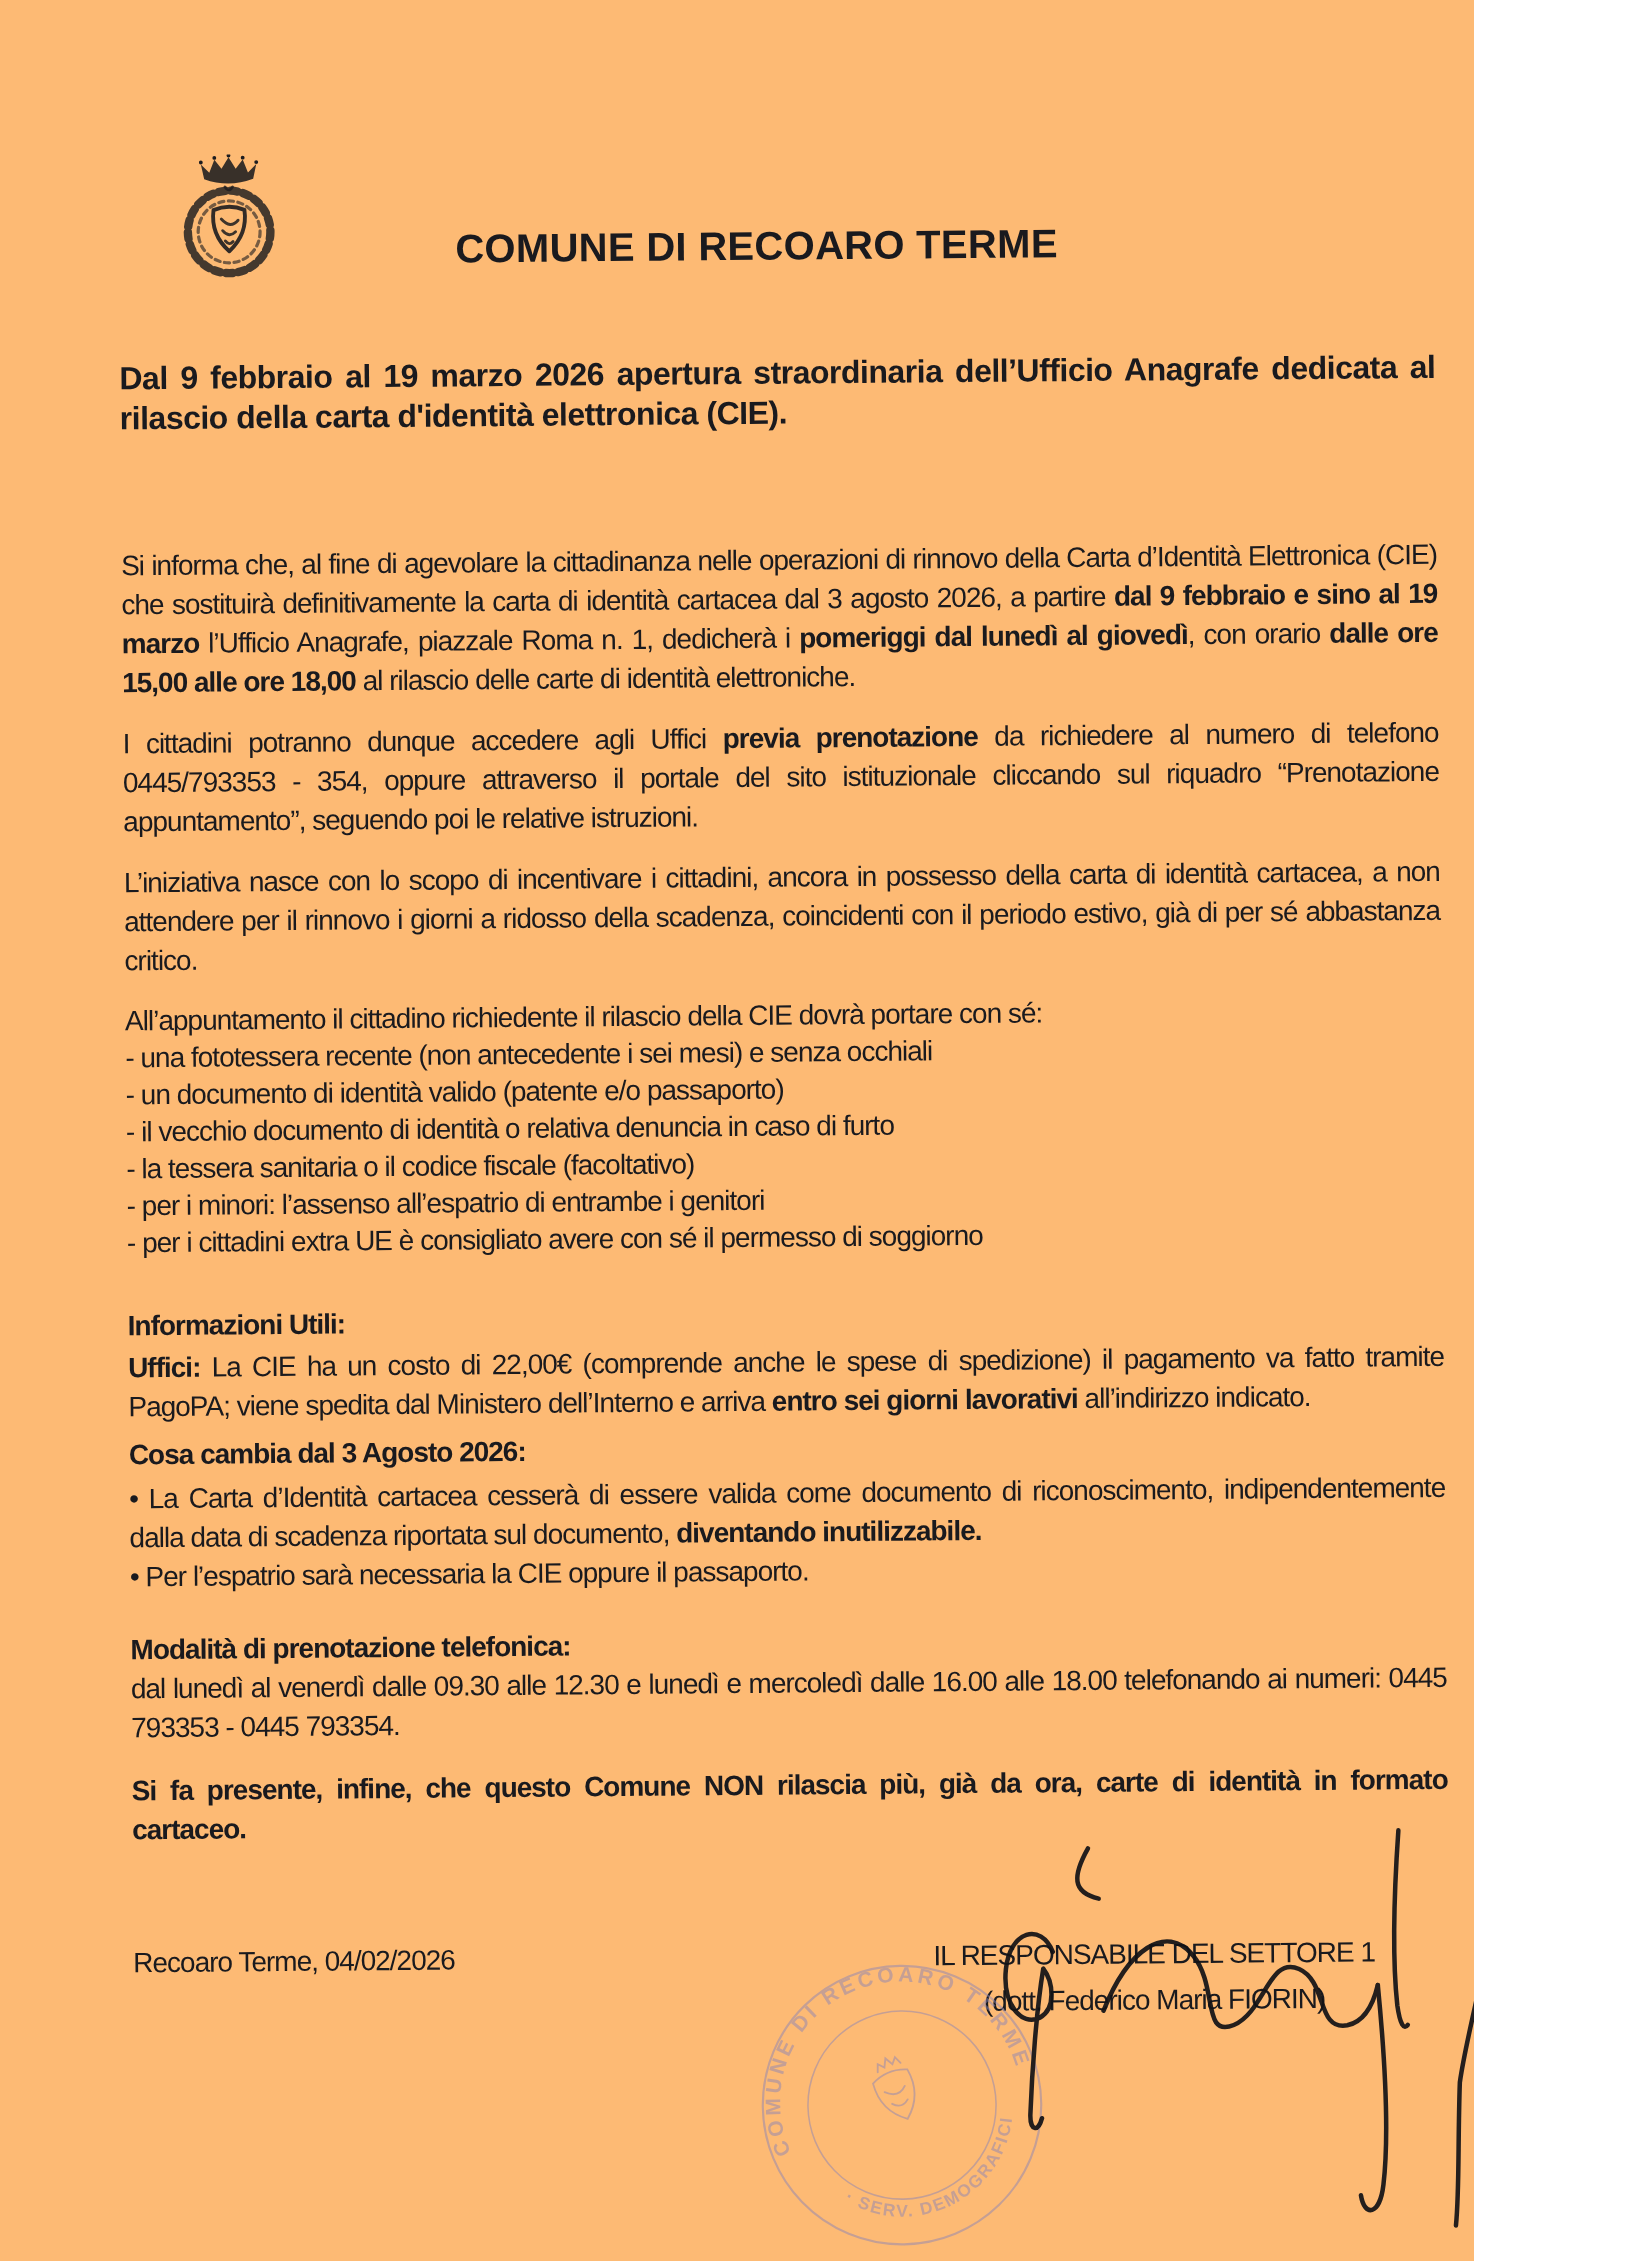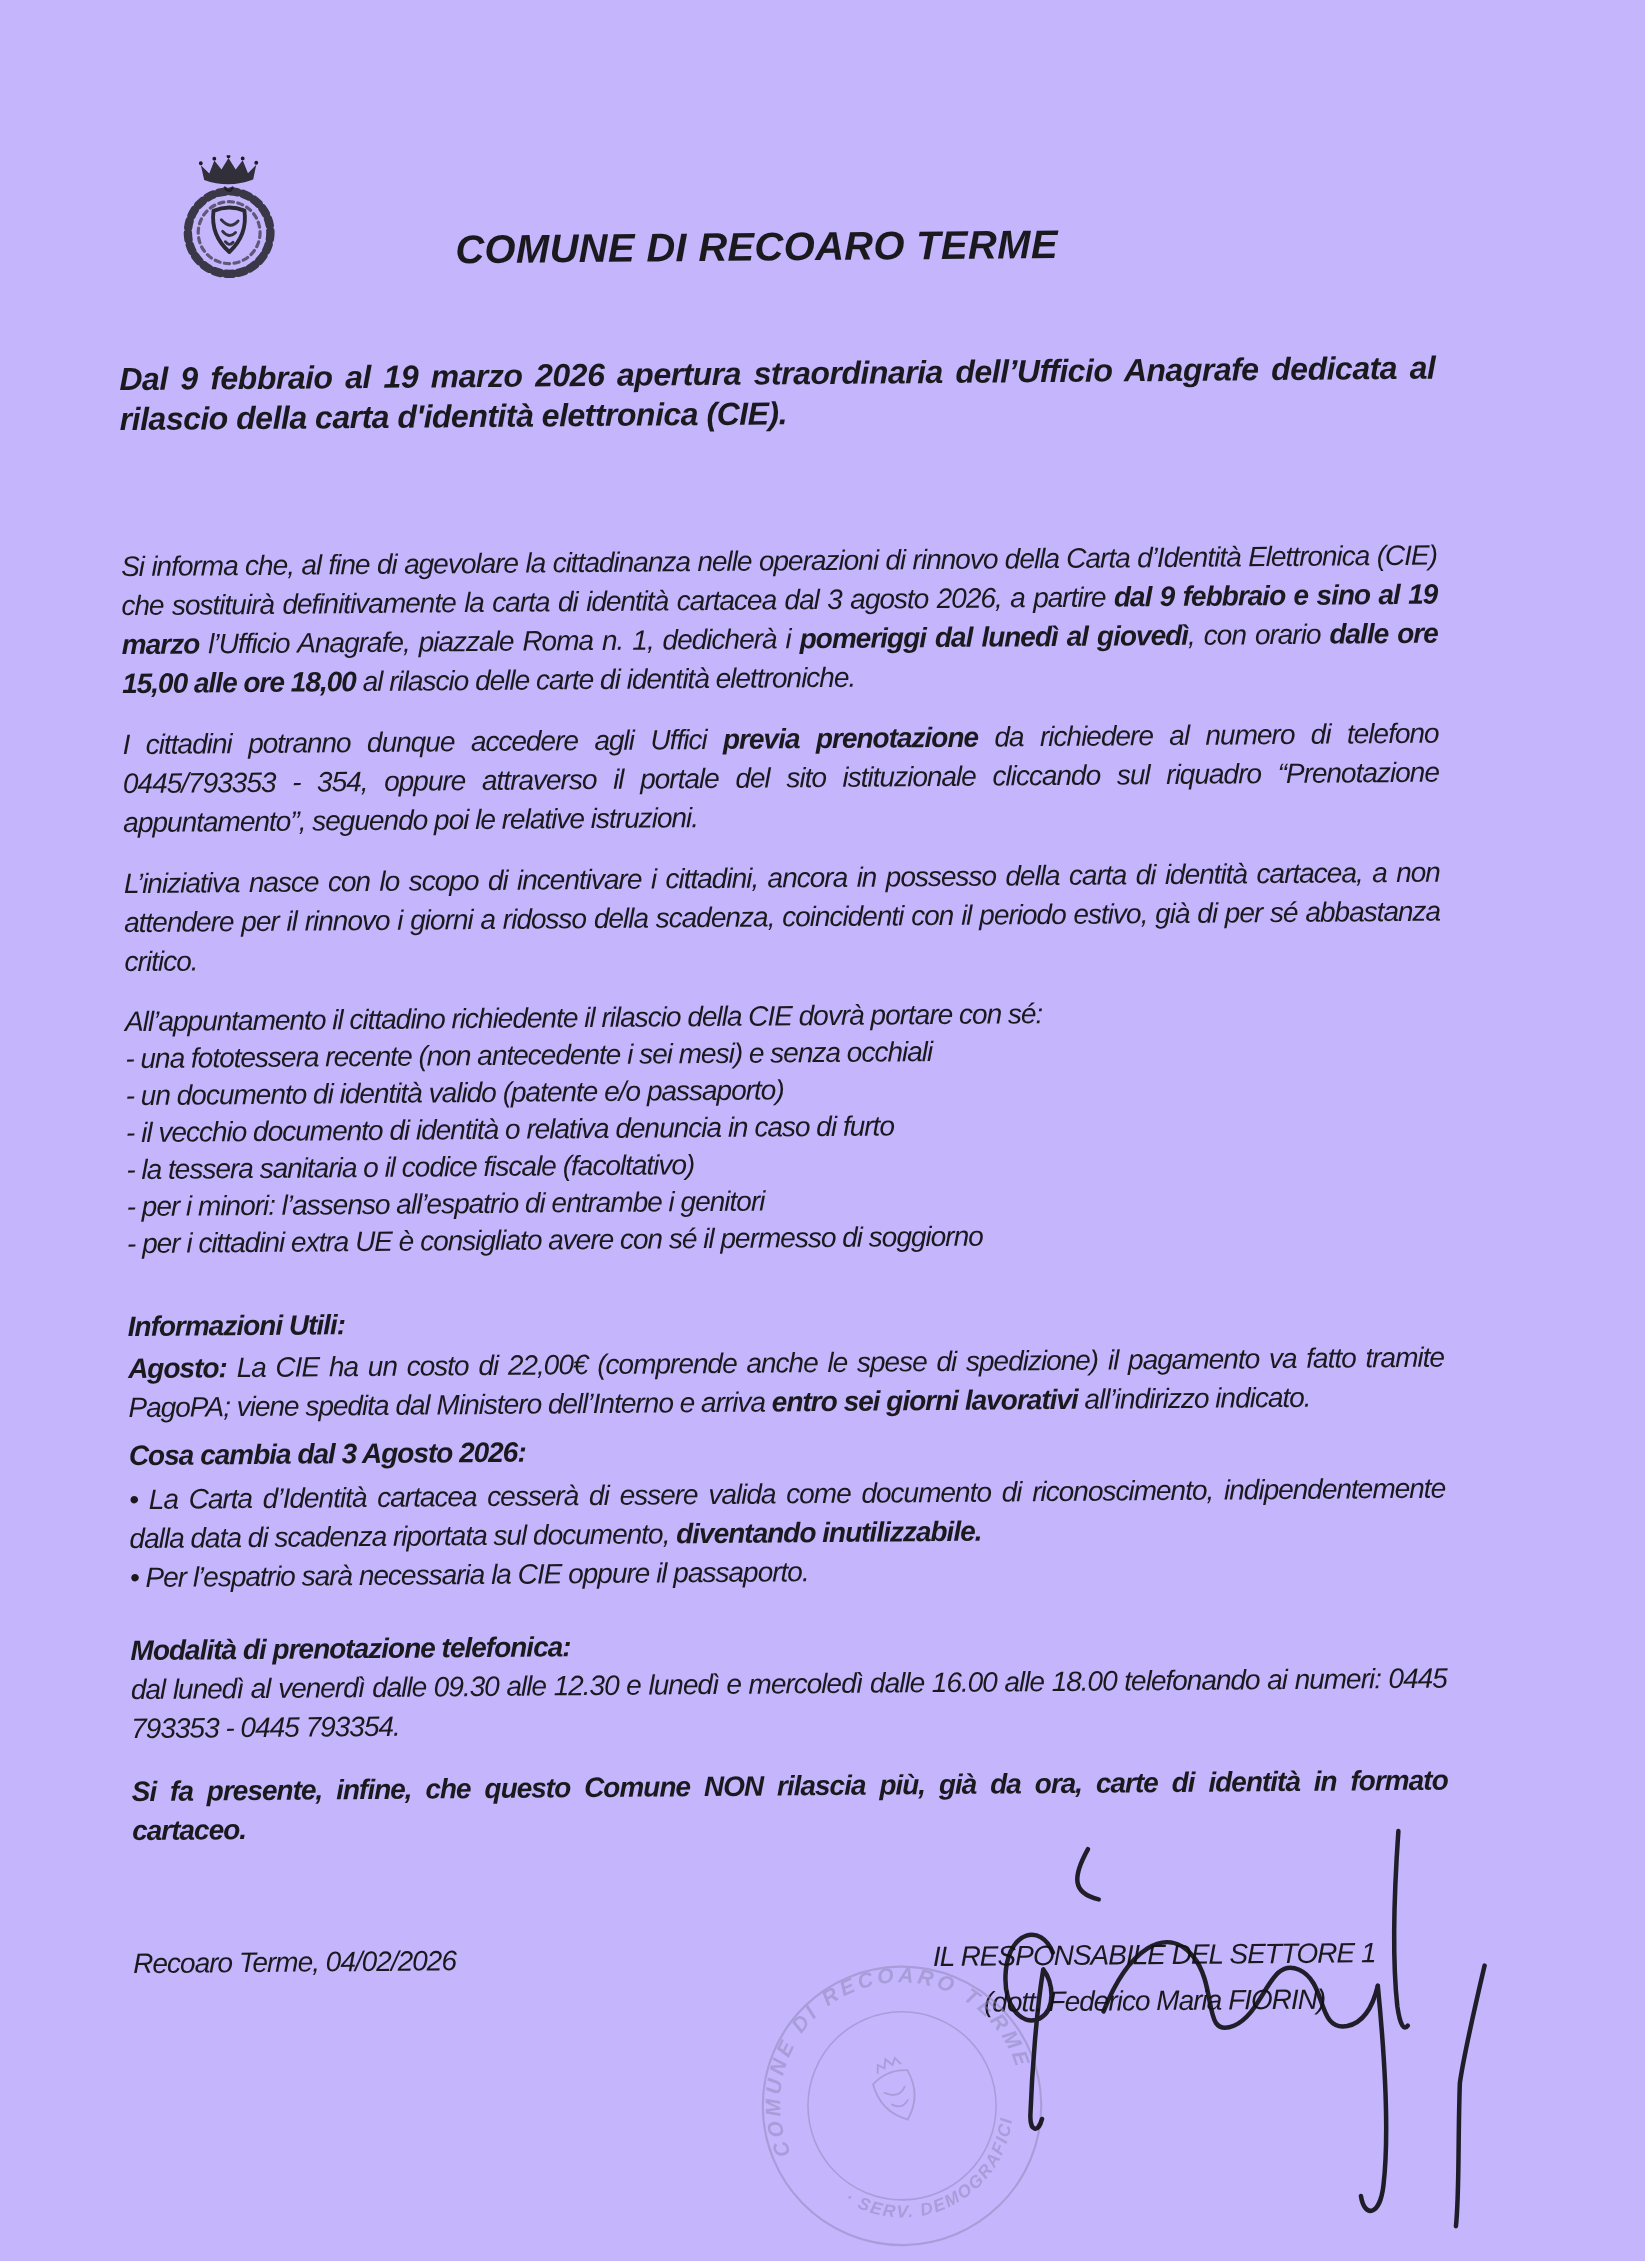--- a/index.html
+++ b/index.html
@@ -1,24 +1,23 @@
 <!DOCTYPE html>
 <html style="font-size:10.3px"><head>
 <meta charset="utf-8">
 <style>
   html,body{margin:0;padding:0;background:#ffffff;}
   .page{
     position:relative;
-    width:1645px;
+    width:1474px;
     height:2261px;
-    background:#c4b5fd;
+    background:#fdba74;
     overflow:hidden;
     font-family:"Liberation Sans","DejaVu Sans",sans-serif;
     color:#1a1a1e;
-    font-style:italic;
   }
   .tilt{position:absolute;inset:0;transform:rotate(-0.5deg);transform-origin:50% 50%;}
 
   .crest{position:absolute;left:179px;top:150px;width:116px;height:126px;}
 
   .doc-title{
     position:absolute;left:463px;top:224px;margin:0;
     font-size:40px;font-weight:700;letter-spacing:0.3px;white-space:nowrap;
   }
 
@@ -96,21 +95,21 @@
         <p>All’appuntamento il cittadino richiedente il rilascio della CIE dovrà portare con sé:</p>
         <p>- una fototessera recente (non antecedente i sei mesi) e senza occhiali</p>
         <p>- un documento di identità valido (patente e/o passaporto)</p>
         <p>- il vecchio documento di identità o relativa denuncia in caso di furto</p>
         <p>- la tessera sanitaria o il codice fiscale (facoltativo)</p>
         <p>- per i minori: l’assenso all’espatrio di entrambe i genitori</p>
         <p>- per i cittadini extra UE è consigliato avere con sé il permesso di soggiorno</p>
       </div>
 
       <p class="h h-info">Informazioni Utili:</p>
-      <p class="para costs"><span class="b">Agosto:</span><span> La CIE ha un costo di 22,00€ (comprende anche le spese di spedizione) il pagamento va fatto tramite PagoPA; viene spedita dal Ministero dell’Interno e arriva </span><span class="b">entro sei giorni lavorativi</span><span> all’indirizzo indicato.</span></p>
+      <p class="para costs"><span class="b">Uffici:</span><span> La CIE ha un costo di 22,00€ (comprende anche le spese di spedizione) il pagamento va fatto tramite PagoPA; viene spedita dal Ministero dell’Interno e arriva </span><span class="b">entro sei giorni lavorativi</span><span> all’indirizzo indicato.</span></p>
 
       <p class="h h-changes">Cosa cambia dal 3 Agosto 2026:</p>
       <p class="para bullet"><span>• La Carta d’Identità cartacea cesserà di essere valida come documento di riconoscimento, indipendentemente dalla data di scadenza riportata sul documento, </span><span class="b">diventando inutilizzabile.</span></p>
       <p class="para bullet"><span>• Per l’espatrio sarà necessaria la CIE oppure il passaporto.</span></p>
 
       <p class="h h-phone">Modalità di prenotazione telefonica:</p>
       <p class="phone-text">dal lunedì al venerdì dalle 09.30 alle 12.30 e lunedì e mercoledì dalle 16.00 alle 18.00 telefonando ai numeri: 0445 793353 - 0445 793354.</p>
 
       <p class="closing">Si fa presente, infine, che questo Comune NON rilascia più, già da ora, carte di identità in formato cartaceo.</p>
     </div>

